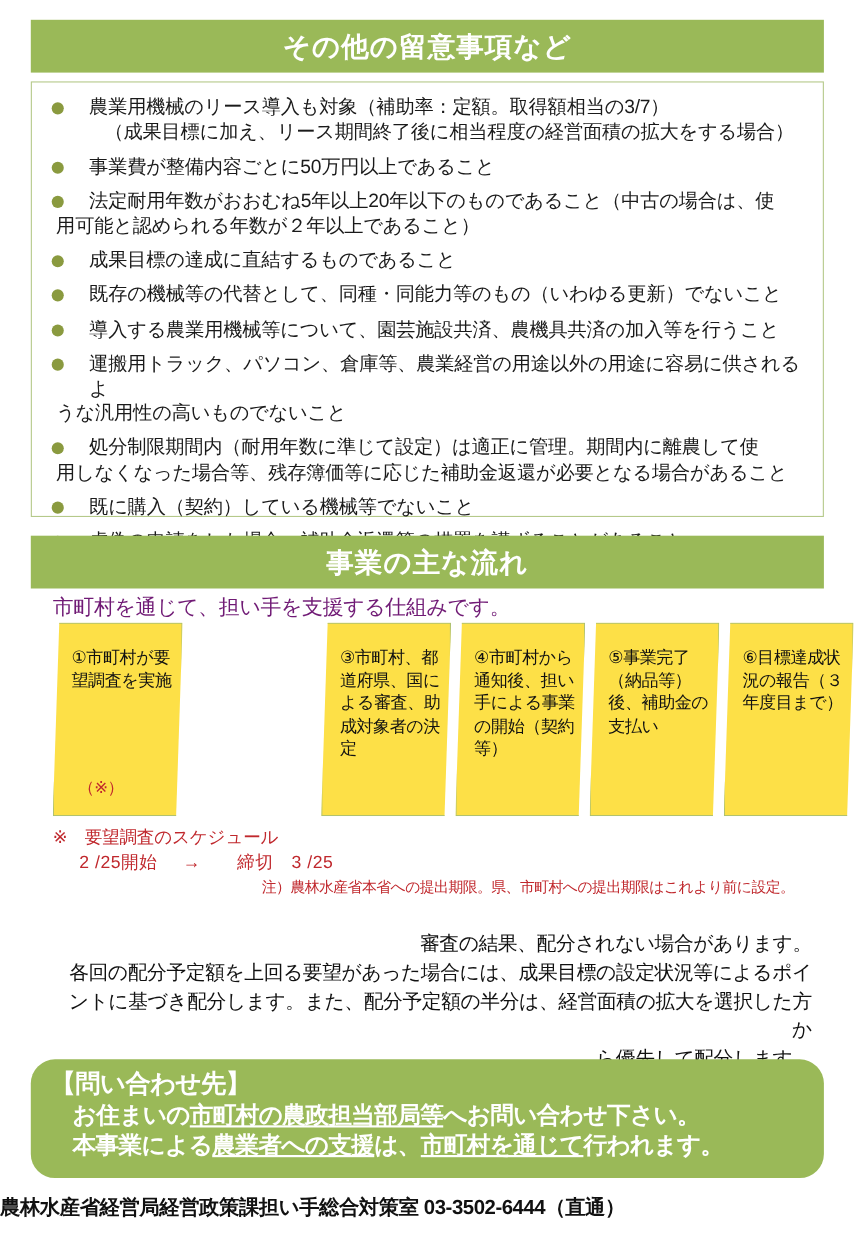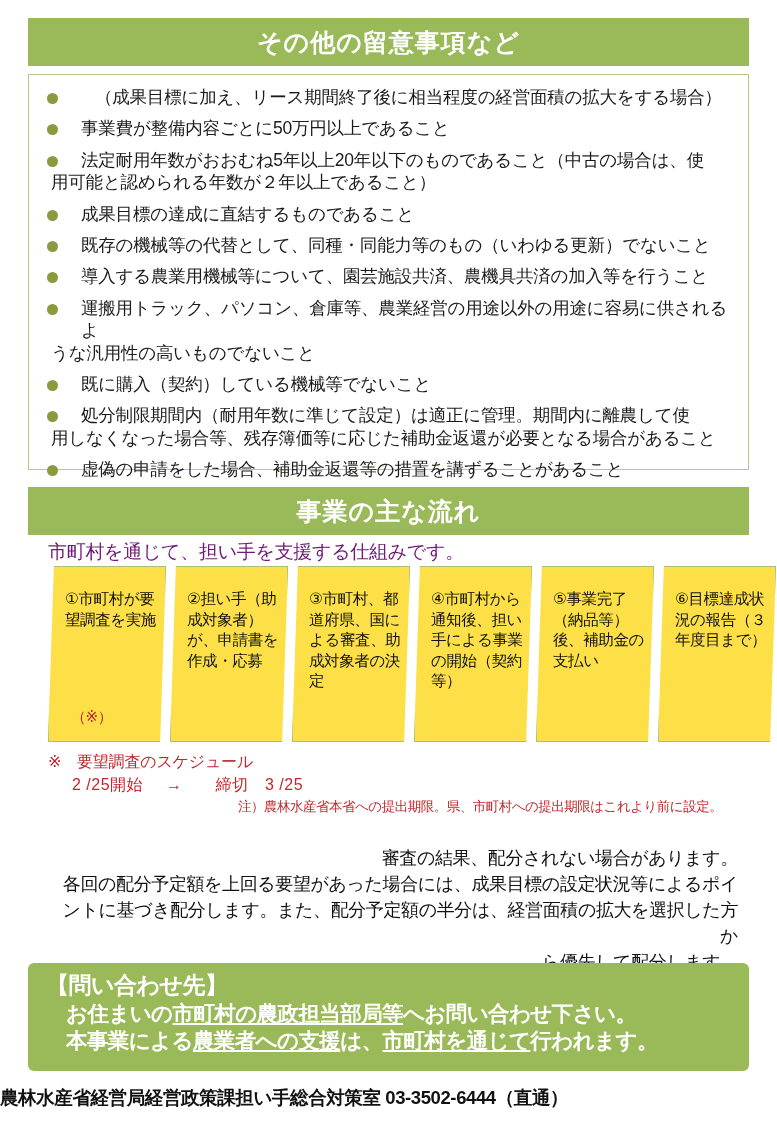--- a/index.html
+++ b/index.html
@@ -155,21 +155,21 @@
 
   
   #contact-box {
     position: absolute;
     left: 28px;
     top: 963px;
     width: 721px;
     height: 108px;
     box-sizing: border-box;
     background: #9ab958;
-    border-radius: 6px;
+    border-radius: 22px;
     color: #ffffff;
     padding: 8px 0 0 18px;
   }
   #contact-title {
     font-size: 23px;
     font-weight: bold;
     letter-spacing: -0.5px;
     line-height: 1.3;
   }
   .contact-line {
@@ -200,20 +200,21 @@
 
   <div class="section-bar" id="bar-notes">
     <span>その他の留意事項など</span>
   </div>
 
   <div id="notes-panel">
     <ul class="bullet-list">
 
       <li class="bullet-item">
         <span class="dot"></span>
+        <span>農業用機械のリース導入も対象（補助率：定額。取得額相当の3/7）</span>
         <span class="l2">（成果目標に加え、リース期間終了後に相当程度の経営面積の拡大をする場合）</span>
       </li>
 
       <li class="bullet-item">
         <span class="dot"></span>
         <span>事業費が整備内容ごとに50万円以上であること</span>
       </li>
 
       <li class="bullet-item">
         <span class="dot"></span>
@@ -237,27 +238,27 @@
       </li>
 
       <li class="bullet-item">
         <span class="dot"></span>
         <span>運搬用トラック、パソコン、倉庫等、農業経営の用途以外の用途に容易に供されるよ</span>
         <span class="l2 hang">うな汎用性の高いものでないこと</span>
       </li>
 
       <li class="bullet-item">
         <span class="dot"></span>
-        <span>既に購入（契約）している機械等でないこと</span>
-      </li>
-
-      <li class="bullet-item">
-        <span class="dot"></span>
         <span>処分制限期間内（耐用年数に準じて設定）は適正に管理。期間内に離農して使</span>
         <span class="l2 hang">用しなくなった場合等、残存簿価等に応じた補助金返還が必要となる場合があること</span>
+      </li>
+
+      <li class="bullet-item">
+        <span class="dot"></span>
+        <span>既に購入（契約）している機械等でないこと</span>
       </li>
 
       <li class="bullet-item">
         <span class="dot"></span>
         <span>虚偽の申請をした場合、補助金返還等の措置を講ずることがあること</span>
       </li>
 
     </ul>
   </div>
 
@@ -267,23 +268,20 @@
 
   <div id="flow-intro">市町村を通じて、担い手を支援する仕組みです。</div>
 
   <div id="flow-row">
 
     <div class="chev" id="chev-1">
       <span class="chev-inner">①市町村が要望調査を実施</span>
       <span class="note-star">（※）</span>
     </div>
 
-    <div class="chev" id="chev-2">
-      <span class="chev-inner">②担い手（助成対象者）が、申請書を作成・応募</span>
-    </div>
 
     <div class="chev" id="chev-3">
       <span class="chev-inner">③市町村、都道府県、国による審査、助成対象者の決定</span>
     </div>
 
     <div class="chev" id="chev-4">
       <span class="chev-inner">④市町村から通知後、担い手による事業の開始（契約等）</span>
     </div>
 
     <div class="chev" id="chev-5">

